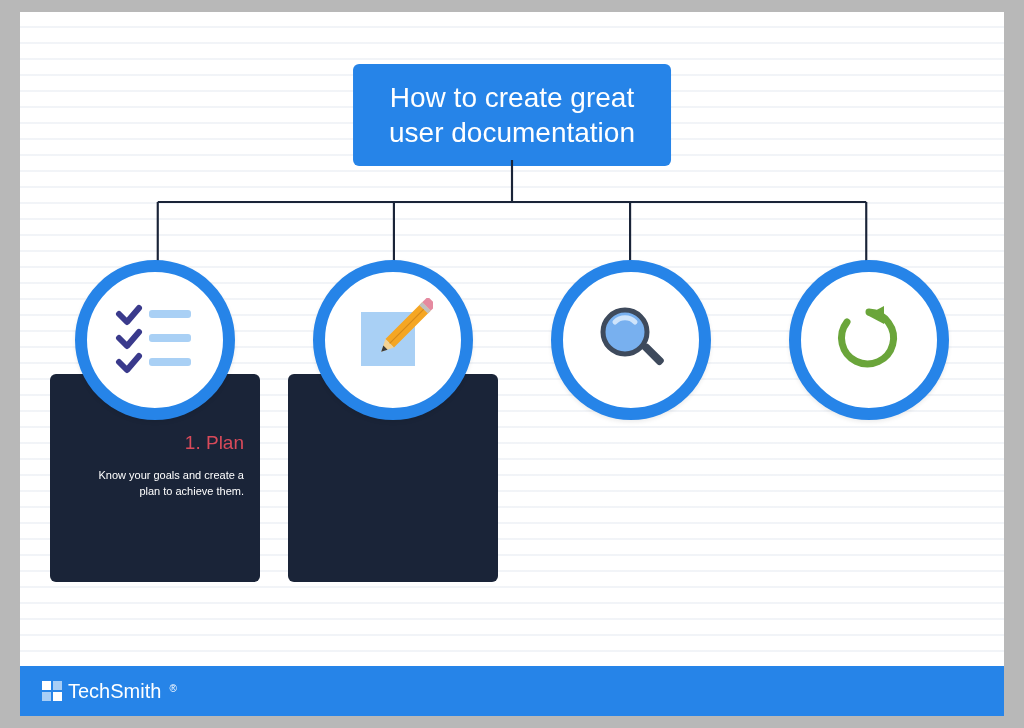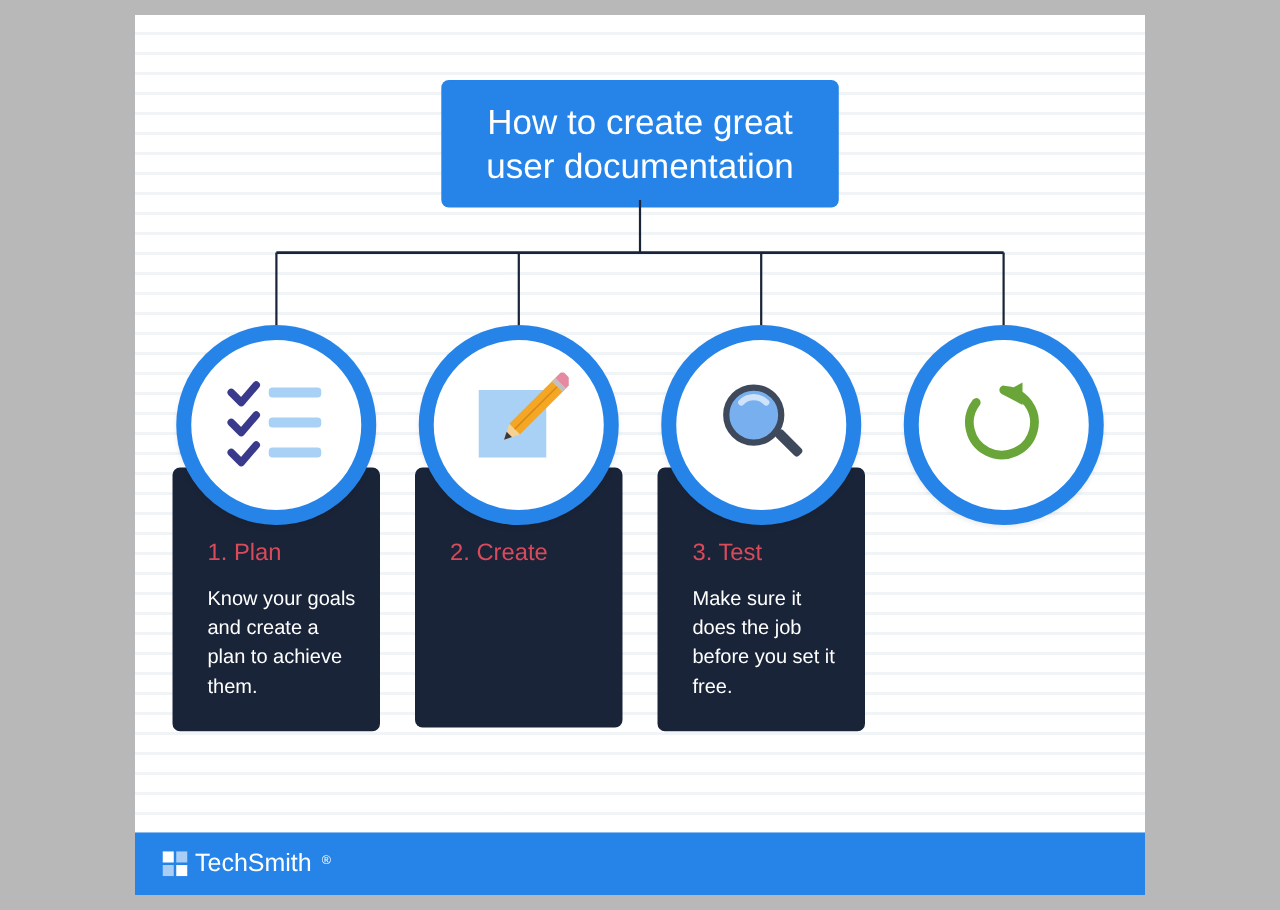--- a/index.html
+++ b/index.html
@@ -10,21 +10,21 @@
     body {
       width: 1024px;
       height: 728px;
       background: #b8b8b8;
       font-family: Arial, Helvetica, sans-serif;
       display: flex;
       align-items: center;
       justify-content: center;
     }
     .outer-card {
-      width: 808px;
+      width: 984px;
       height: 704px;
       background: #ffffff;
       position: relative;
       overflow: hidden;
     }
     .wave-bg {
       position: absolute;
       inset: 0;
       background:
         repeating-linear-gradient(
@@ -104,34 +104,34 @@
     .circle svg {
       width: 80px;
       height: 80px;
     }
     .card {
       margin-top: -46px;
       width: 100%;
       background: #1a2438;
       border-radius: 6px;
       padding: 58px 16px 24px 28px;
-      text-align: left;
+      text-align: right;
       min-height: 208px;
       z-index: 1;
       position: relative;
     }
     .card-title {
       color: #d94a5a;
       font-size: 19px;
       margin-bottom: 14px;
       font-weight: 400;
     }
     .card-body {
       color: #ffffff;
-      font-size: 16px;
+      font-size: 11px;
       line-height: 1.45;
     }
 
     
     .footer-bar {
       position: absolute;
       left: 0;
       right: 0;
       bottom: 0;
       height: 50px;
@@ -211,38 +211,33 @@
                 <rect x="42" y="-10" width="12" height="8" fill="#e58aa0"></rect>
                 <rect x="42" y="-2" width="12" height="4" fill="#c0c0c0"></rect>
                 <polygon points="42,50 54,50 48,62" fill="#f3d294"></polygon>
                 <polygon points="45,56 51,56 48,62" fill="#3a3a3a"></polygon>
                 <line x1="48" y1="2" x2="48" y2="50" stroke="#d68a1a" stroke-width="1.2"></line>
               </g>
             </svg>
           </span>
         </div>
         <div class="card">
-          <div class="card-title">2. Create</div>
         </div>
       </div>
 
       <div class="step">
         <div class="circle">
           <span>
             <svg viewBox="0 0 80 80">
               <circle cx="34" cy="34" r="22" fill="#78b0ef"></circle>
               <circle cx="34" cy="34" r="22" fill="none" stroke="#3e4a5c" stroke-width="5"></circle>
               <path d="M 24 24 A 14 14 0 0 1 44 24" stroke="#cfe4fb" stroke-width="5" fill="none" stroke-linecap="round"></path>
               <rect x="50" y="50" width="8" height="26" rx="3" transform="rotate(-45 50 50)" fill="#3e4a5c"></rect>
             </svg>
           </span>
-        </div>
-        <div class="card">
-          <div class="card-title">3. Test</div>
-          <div class="card-body">Make sure it does the job before you set it free.</div>
         </div>
       </div>
 
       <div class="step">
         <div class="circle">
           <span>
             <svg viewBox="0 0 80 80">
               <path d="M 40 14 A 26 26 0 1 1 18 24" stroke="#6aa53a" stroke-width="7" fill="none" stroke-linecap="round"></path>
               <polygon points="55,8 55,26 38,17" fill="#6aa53a"></polygon>
             </svg>

